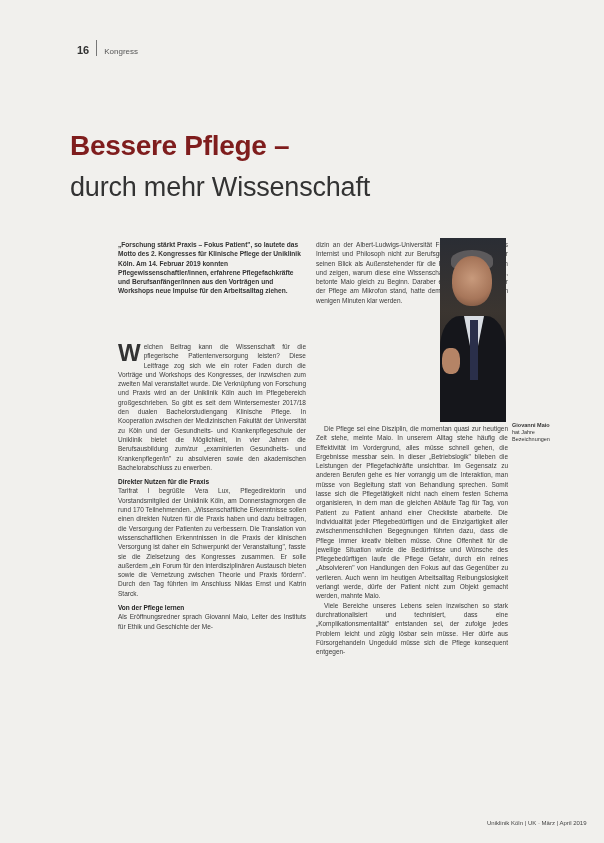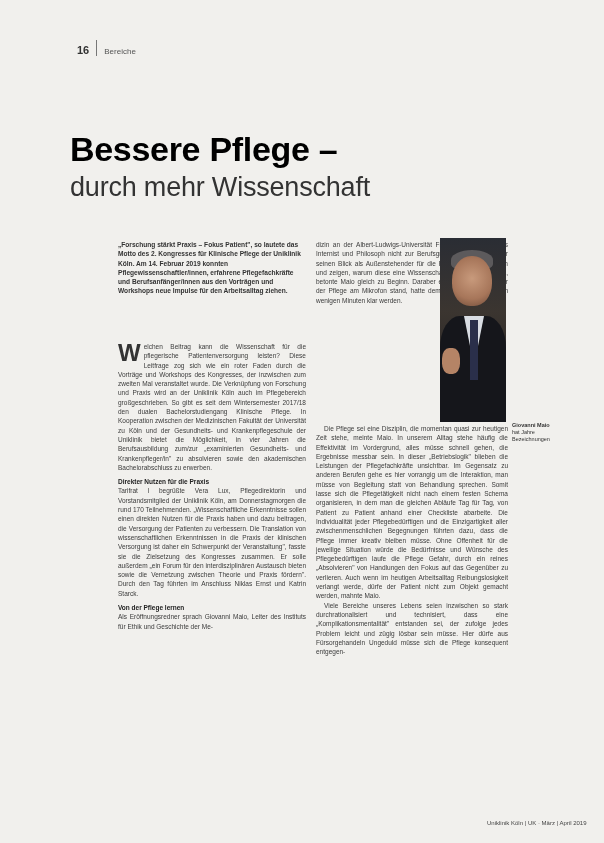--- a/index.html
+++ b/index.html
@@ -8,21 +8,21 @@
     background:#eeedeb;
     font-family:"Liberation Sans", sans-serif;
     color:#2a2a2a;
     position:relative;
   }
   .page { position:absolute; left:0; top:0; width:604px; height:843px; background:#f1f0ed; }
   .header { position:absolute; left:38px; top:36px; height:20px; display:flex; align-items:flex-end;margin-left:39px; }
   .page-num { font-size:11px; font-weight:bold; color:#333; }
   .header-rule { width:1px; height:16px; background:#777; margin:0 7px; }
   .section { font-size:8px; color:#555; }
-  .title { position:absolute; left:70px; top:130px; font-size:34px; font-weight:bold; color:#000000; letter-spacing:-0.3px; }
+  .title { position:absolute; left:70px; top:130px; font-size:28px; font-weight:bold; color:#7f1d1d; letter-spacing:-0.3px; }
   .subtitle { position:absolute; left:70px; top:172px; font-size:27px; color:#333; letter-spacing:-0.2px; }
   .lead { position:absolute; left:118px; top:240px; width:188px; font-size:6.6px; line-height:9.3px; font-weight:bold; color:#333; }
   .col { position:absolute; font-size:6.5px; line-height:9.3px; color:#3a3a3a; text-align:justify; }
   .col1 { left:118px; top:342px; width:188px; }
   .col2 { left:316px; top:240px; width:192px; }
   .col2b { left:316px; top:424px; width:270px; }
   .col p { margin:0; }
   .dropcap { float:left; font-size:24px; line-height:20px; font-weight:bold; margin:1px 3px 0 0; color:#333; }
   .subhead { font-weight:bold; color:#222; margin-top:5px !important; }
   .photo { position:absolute; left:440px; top:238px; width:66px; height:184px;
@@ -39,21 +39,21 @@
   .footer { position:absolute; left:487px; top:820px; font-size:6px; color:#444; }
 </style>
 </head>
 <body>
 
 <div class="page">
 
   <div class="header">
     <span class="page-num">16</span>
     <span class="header-rule"></span>
-    <span class="section">Bereiche</span>
+    <span class="section">Kongress</span>
   </div>
 
   <div class="title">Bessere Pflege –</div>
   <div class="subtitle">durch mehr Wissenschaft</div>
 
   <div class="lead">„Forschung stärkt Praxis – Fokus Patient", so lautete das Motto des 2. Kongresses für Klinische Pflege der Uniklinik Köln. Am 14. Februar 2019 konnten Pflegewissenschaftler/innen, erfahrene Pflegefachkräfte und Berufsanfänger/innen aus den Vorträgen und Workshops neue Impulse für den Arbeitsalltag ziehen.</div>
 
   <div class="col col1">
     <p>
       <span class="dropcap">W</span><span>elchen Beitrag kann die Wissenschaft für die pflegerische Patientenversorgung leisten? Diese Leitfrage zog sich wie ein roter Faden durch die Vorträge und Workshops des Kongresses, der inzwischen zum zweiten Mal veranstaltet wurde. Die Verknüpfung von Forschung und Praxis wird an der Uniklinik Köln auch im Pflegebereich großgeschrieben. So gibt es seit dem Wintersemester 2017/18 den dualen Bachelorstudiengang Klinische Pflege. In Kooperation zwischen der Medizinischen Fakultät der Universität zu Köln und der Gesundheits- und Krankenpflegeschule der Uniklinik bietet die Möglichkeit, in vier Jahren die Berufsausbildung zum/zur „examinierten Gesundheits- und Krankenpfleger/in" zu absolvieren sowie den akademischen Bachelorabschluss zu erwerben.</span>

